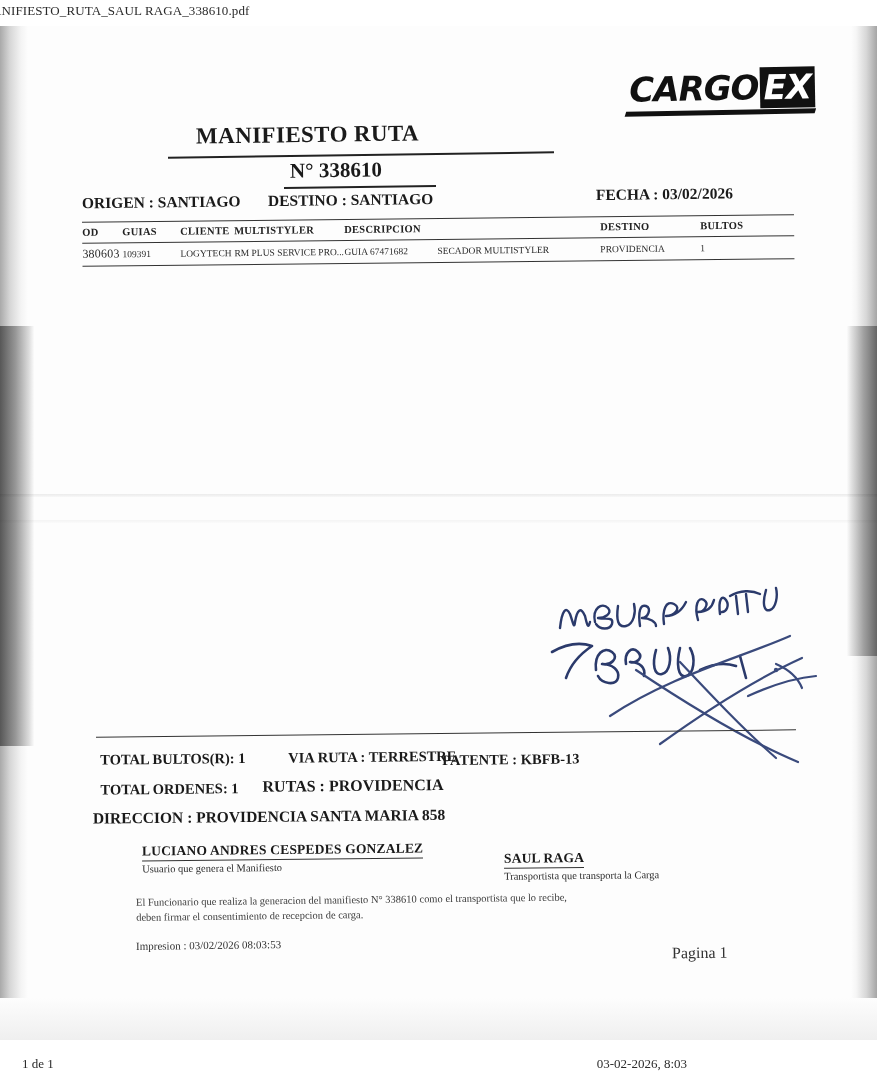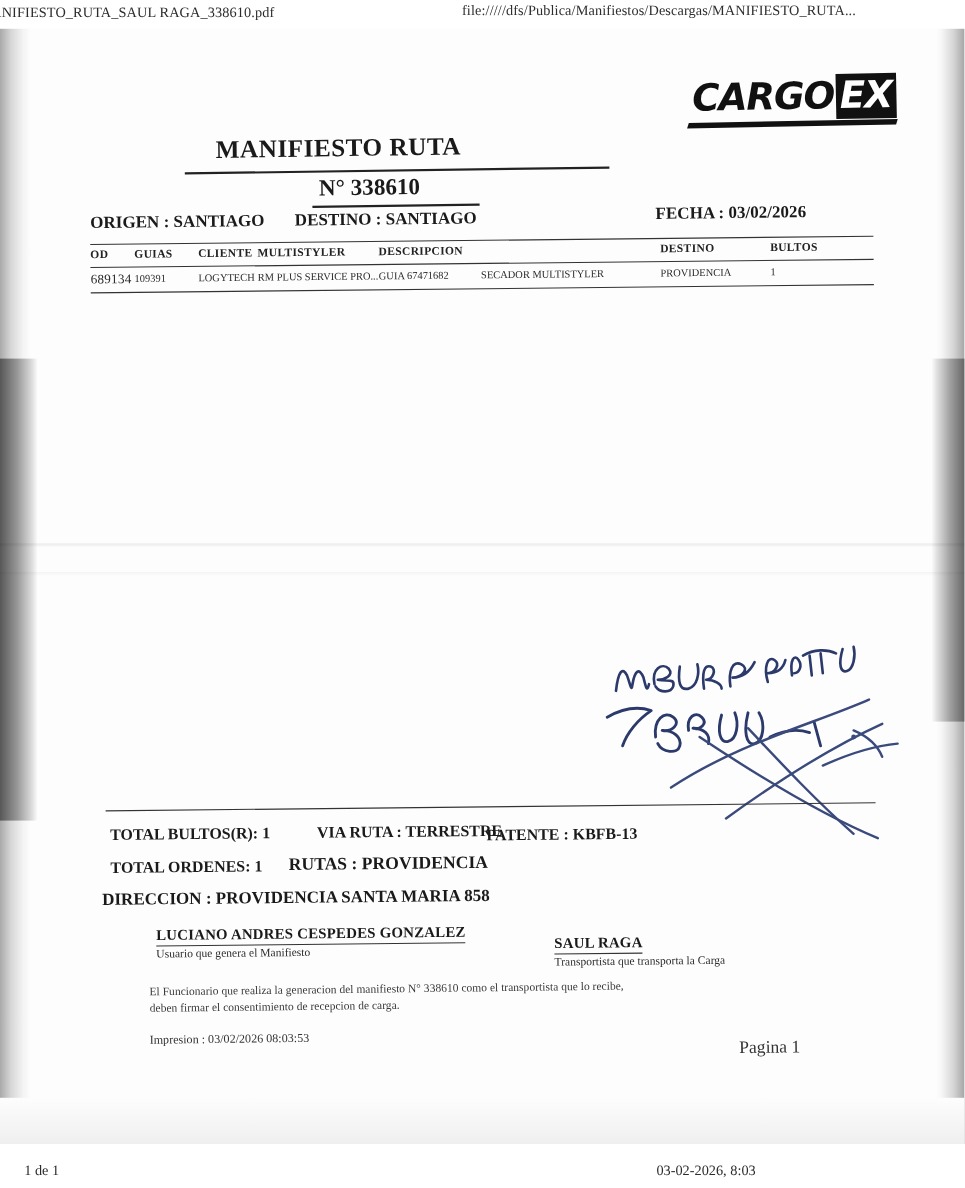--- a/index.html
+++ b/index.html
@@ -330,21 +330,20 @@
   .print-footer .ts {
     position: absolute;
     right: 18px; top: 6px;
   }
 </style>
 </head>
 <body>
 
 <div class="print-header">
   <div class="doc-name">ANIFIESTO_RUTA_SAUL RAGA_338610.pdf</div>
-  <div class="doc-url">file://///dfs/Publica/Manifiestos/Descargas/MANIFIESTO_RUTA...</div>
 </div>
 
 <div class="page">
 
   <div class="scan-shade-left"></div>
   <div class="scan-shade-left2"></div>
   <div class="scan-shade-right"></div>
   <div class="scan-shade-right2"></div>
   <div class="fold-h f1"></div>
   <div class="fold-h f2"></div>
@@ -374,21 +373,21 @@
       <span class="c col-od">OD</span>
       <span class="c col-gui">GUIAS</span>
       <span class="c col-cli">CLIENTE</span>
       <span class="c col-dest">MULTISTYLER</span>
       <span class="c col-desc">DESCRIPCION</span>
       <span class="c col-dest2">DESTINO</span>
       <span class="c col-bul">BULTOS</span>
     </div>
 
     <div class="tbl-row">
-      <span class="c col-od od">689134</span>
+      <span class="c col-od od">380603</span>
       <span class="c col-gui">109391</span>
       <span class="c col-cli">LOGYTECH</span>
       <span class="c col-dest">RM PLUS SERVICE PRO...</span>
       <span class="c col-desc">GUIA 67471682</span>
       <span class="c col-desc2">SECADOR MULTISTYLER</span>
       <span class="c col-dest2">PROVIDENCIA</span>
       <span class="c col-bul">1</span>
     </div>
   </div>
 

